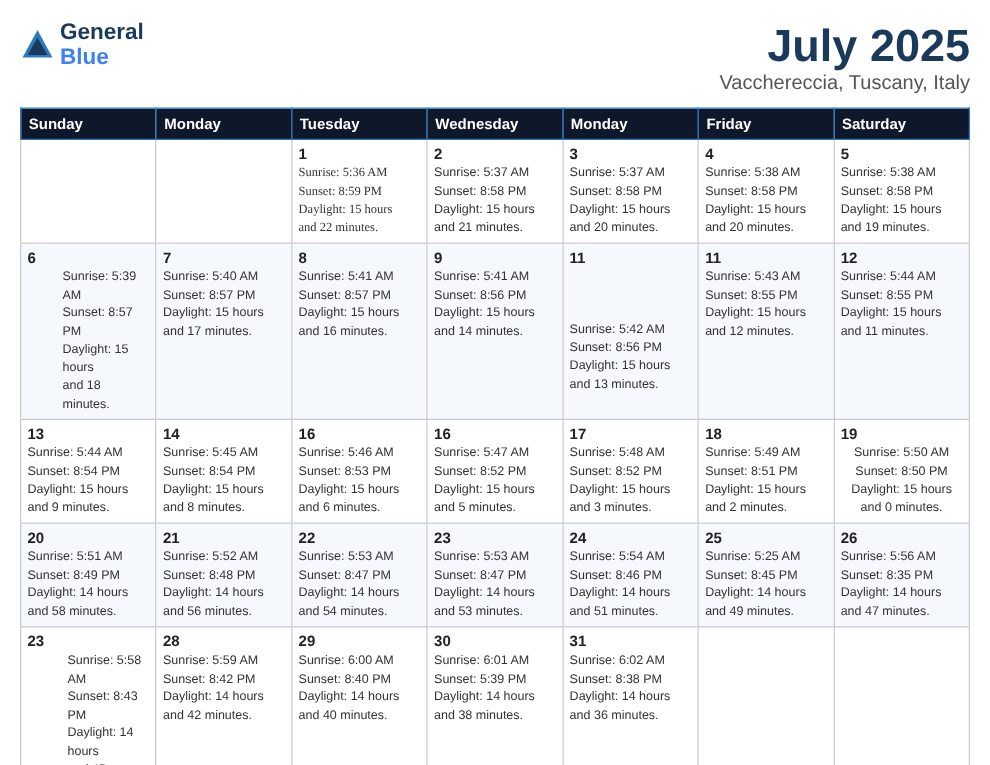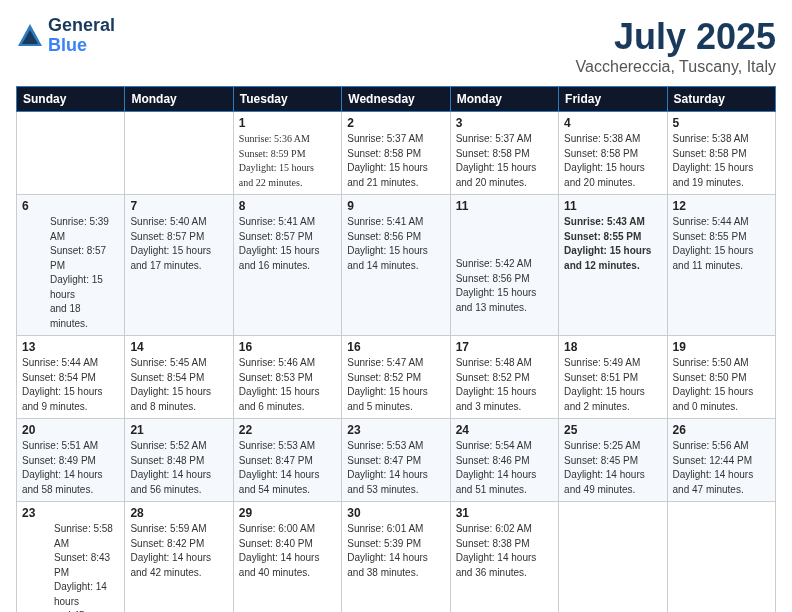--- a/index.html
+++ b/index.html
@@ -198,21 +198,21 @@
         </td>
         <td>
           <span class="day-number">11</span>
           <div class="day-info" style="white-space: pre-line; margin-top: 44px;">Sunrise: 5:42 AM
 Sunset: 8:56 PM
 Daylight: 15 hours
 and 13 minutes.</div>
         </td>
         <td>
           <span class="day-number">11</span>
-          <div class="day-info" style="white-space: pre-line; font-weight: bold;">Sunrise: 5:43 AM
+          <div class="day-info" style="white-space: pre-line;">Sunrise: 5:43 AM
 Sunset: 8:55 PM
 Daylight: 15 hours
 and 12 minutes.</div>
         </td>
         <td>
           <span class="day-number">12</span>
           <div class="day-info" style="white-space: pre-line;">Sunrise: 5:44 AM
 Sunset: 8:55 PM
 Daylight: 15 hours
 and 11 minutes.</div>
@@ -256,21 +256,21 @@
         </td>
         <td>
           <span class="day-number">18</span>
           <div class="day-info" style="white-space: pre-line;">Sunrise: 5:49 AM
 Sunset: 8:51 PM
 Daylight: 15 hours
 and 2 minutes.</div>
         </td>
         <td>
           <span class="day-number">19</span>
-          <div class="day-info" style="white-space: pre-line;">Sunrise: 5:50 AM
+          <div class="day-info" style="white-space: pre-line; text-align: center;">Sunrise: 5:50 AM
 Sunset: 8:50 PM
 Daylight: 15 hours
 and 0 minutes.</div>
         </td>
       </tr>
       <tr>
         <td>
           <span class="day-number">20</span>
           <div class="day-info" style="white-space: pre-line;">Sunrise: 5:51 AM
 Sunset: 8:49 PM
@@ -308,21 +308,21 @@
         <td>
           <span class="day-number">25</span>
           <div class="day-info" style="white-space: pre-line;">Sunrise: 5:25 AM
 Sunset: 8:45 PM
 Daylight: 14 hours
 and 49 minutes.</div>
         </td>
         <td>
           <span class="day-number">26</span>
           <div class="day-info" style="white-space: pre-line;">Sunrise: 5:56 AM
-Sunset: 12:44 PM
+Sunset: 8:35 PM
 Daylight: 14 hours
 and 47 minutes.</div>
         </td>
       </tr>
       <tr>
         <td>
           <span class="day-number">23</span>
           <div class="day-info" style="white-space: pre-line; margin-left: 32px;">Sunrise: 5:58 AM
 Sunset: 8:43 PM
 Daylight: 14 hours

